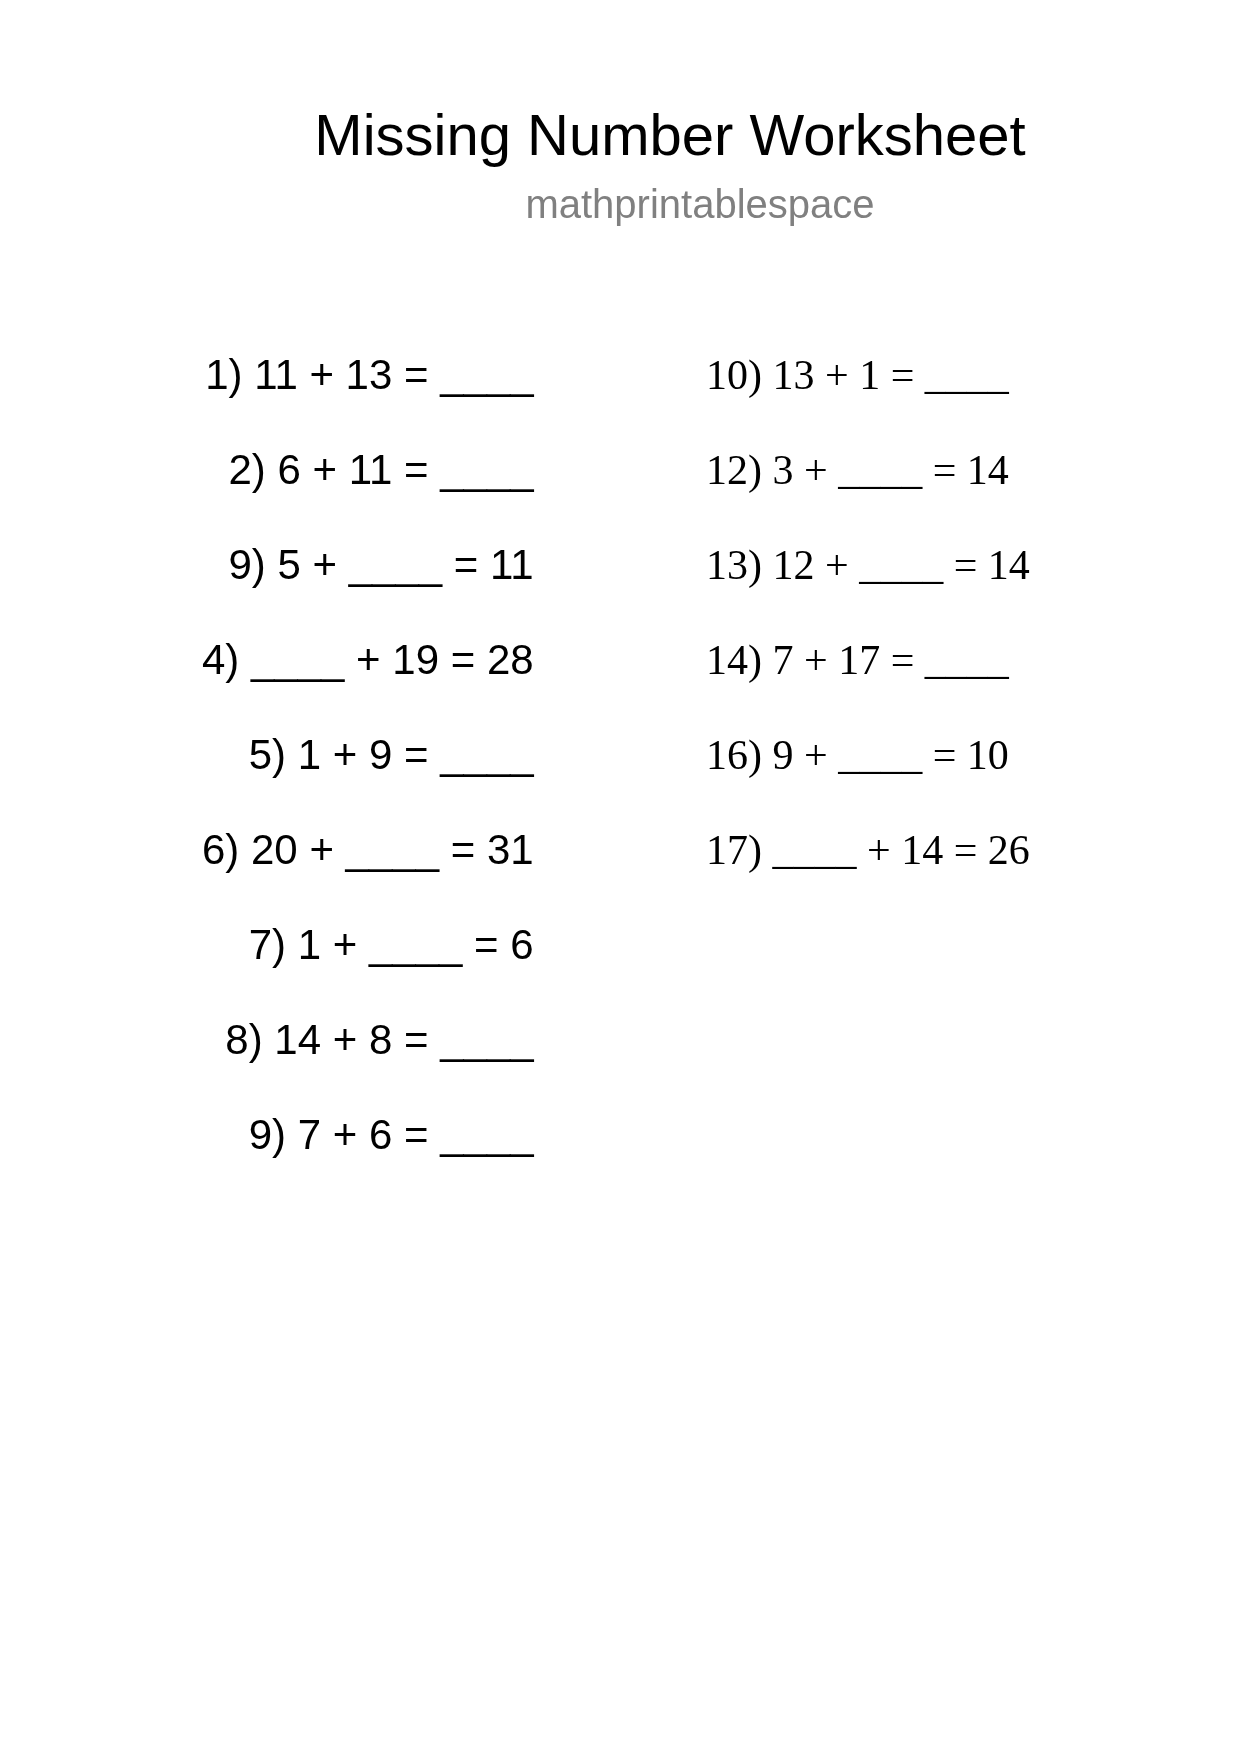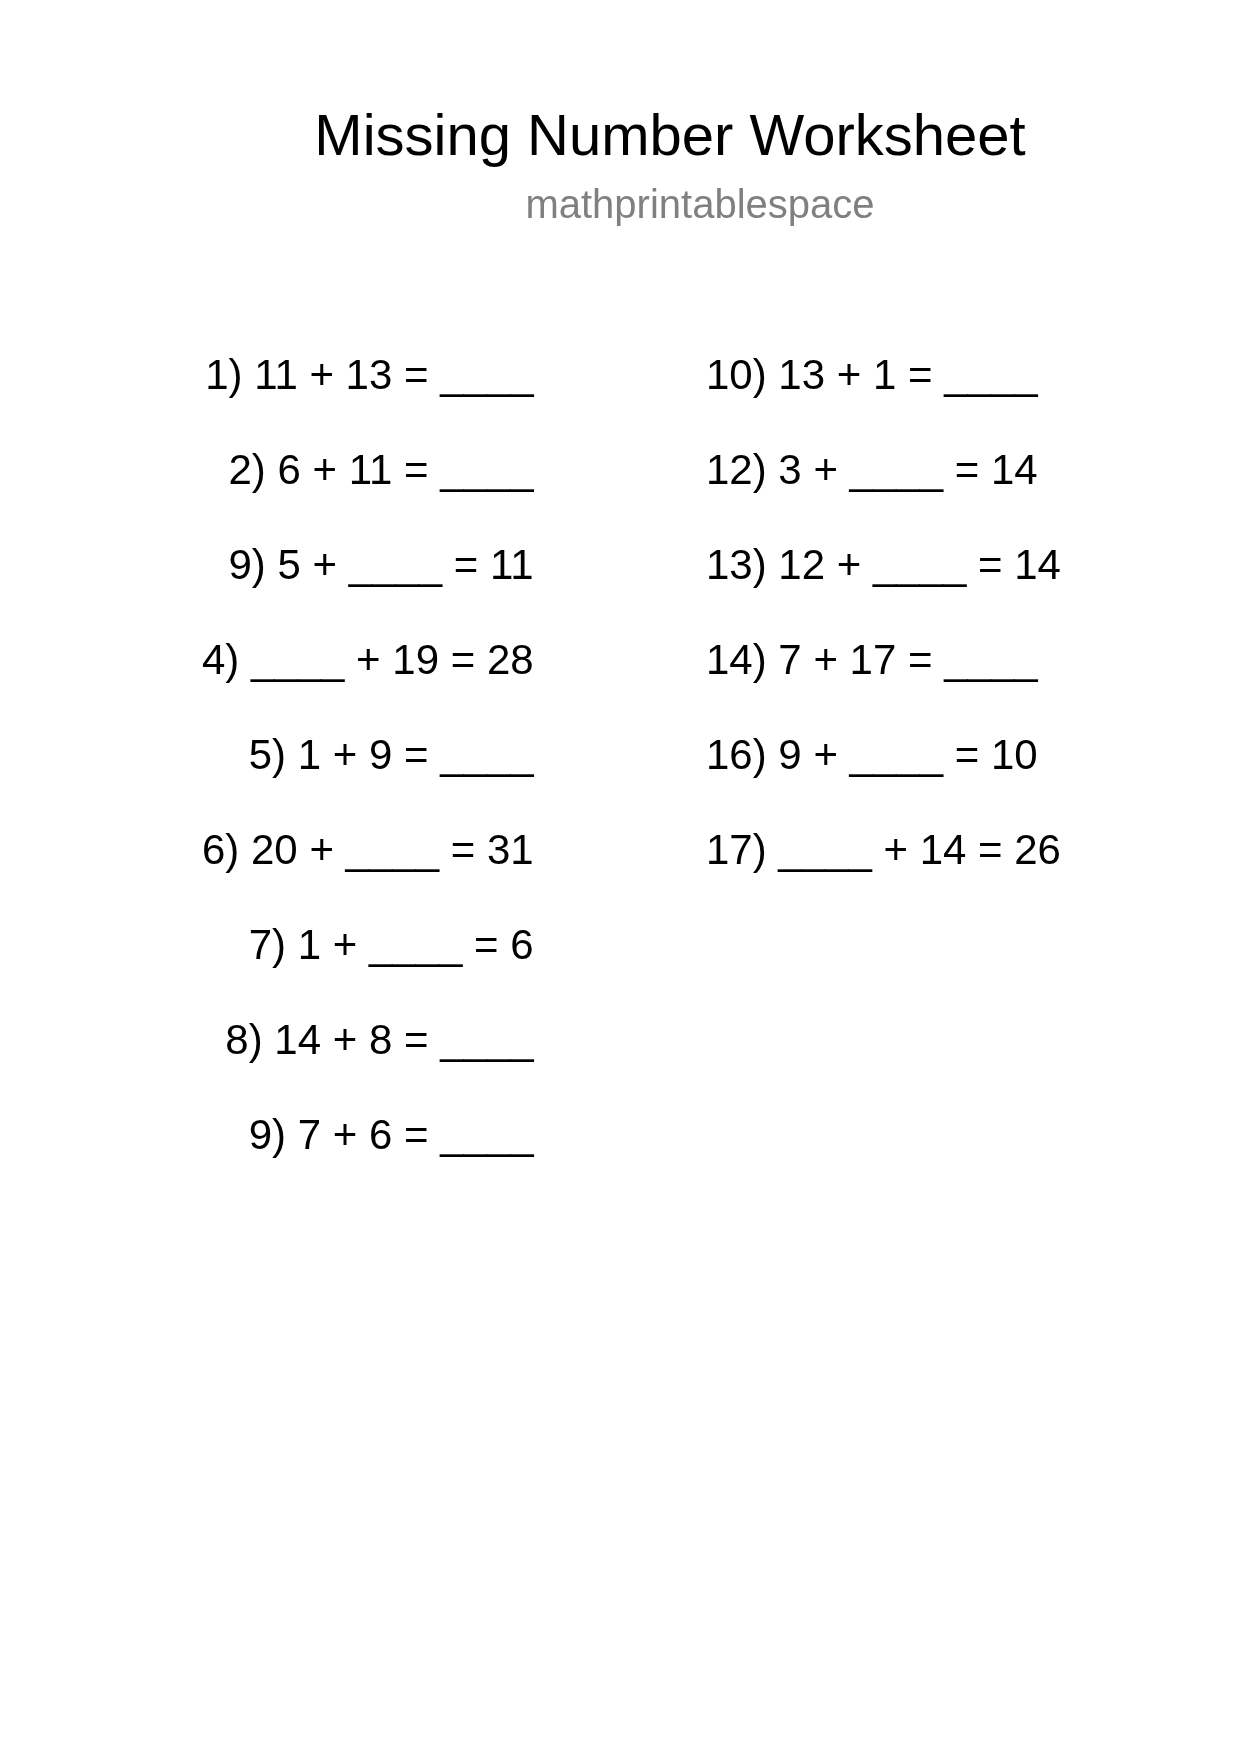--- a/index.html
+++ b/index.html
@@ -4,21 +4,21 @@
 <style>
   html, body { margin:0; padding:0; background:#ffffff; }
   body { width:1240px; height:1754px; position:relative; overflow:hidden;
          font-family:"Liberation Sans", sans-serif; color:#000; }
   .title { position:absolute; left:0; width:1340px; top:100px; text-align:center;
            font-size:58px; line-height:70px; color:#000; }
   .subtitle { position:absolute; left:0; width:1400px; top:180px; text-align:center;
               font-size:40px; line-height:48px; color:#808080; }
   .col { position:absolute; top:345px; }
   .col.left { left:202px;text-align:right; }
-  .col.right { left:706px; }
+  .col.right { left:706px;font-family:Liberation Serif, serif; }
   .problem { height:95px; font-size:42px; line-height:60px; white-space:pre; }
 </style>
 </head>
 <body>
 
 <div class="title">Missing Number Worksheet</div>
 <div class="subtitle">mathprintablespace</div>
 
 <div class="col left">
   <div class="problem">1) 11 + 13 = ____</div>

